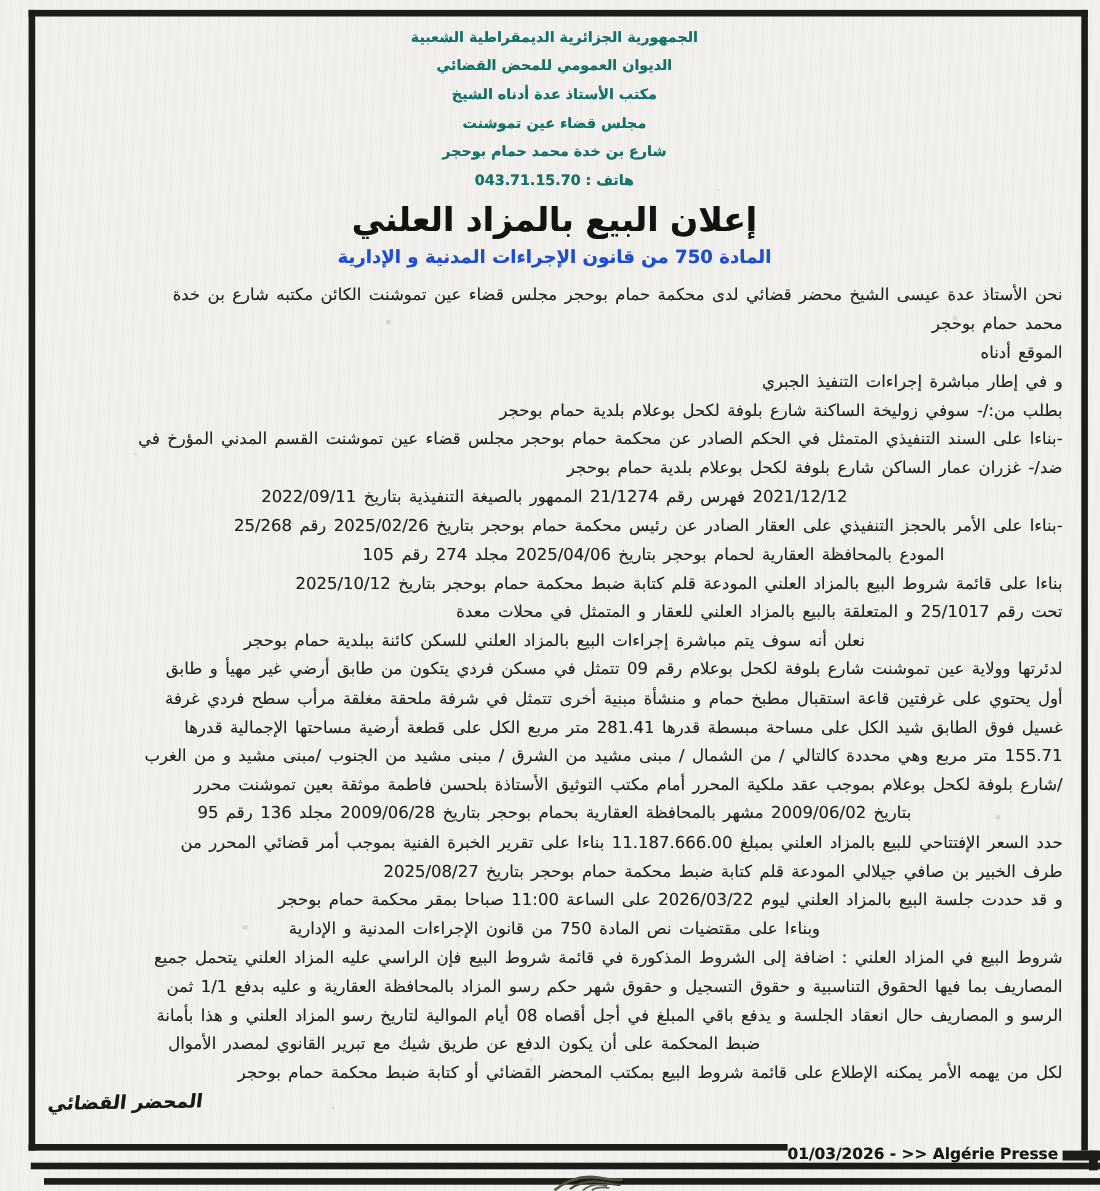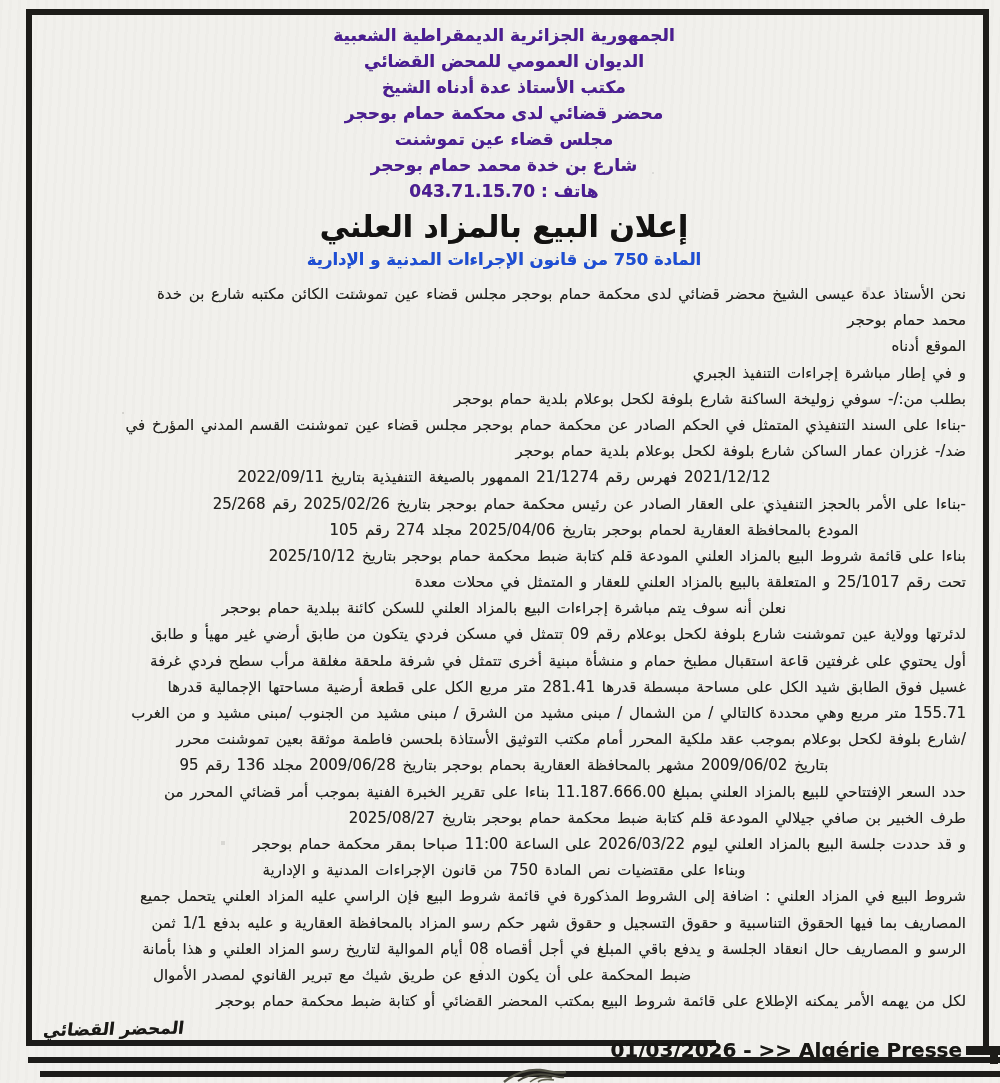--- a/index.html
+++ b/index.html
@@ -13,37 +13,37 @@
   .frame-top   {position:absolute;left:26px;top:9px;width:963px;height:6px;background:#1d1c19;}
   .frame-left  {position:absolute;left:26px;top:9px;width:6px;height:1037px;background:#1d1c19;}
   .frame-right {position:absolute;left:983px;top:9px;width:6px;height:1037px;background:#1d1c19;}
   .frame-bottom-seg1{position:absolute;left:26px;top:1040px;width:690px;height:6px;background:#1d1c19;}
   .frame-bottom-seg2{position:absolute;left:966px;top:1046px;width:34px;height:9px;background:#1d1c19;}
   .frame-bottom-seg3{position:absolute;left:990px;top:1046px;width:8px;height:18px;background:#1d1c19;}
   .rule-full {position:absolute;left:28px;top:1057px;width:972px;height:6px;background:#1d1c19;}
   .rule-next {position:absolute;left:40px;top:1071px;width:960px;height:6px;background:#1d1c19;}
 
   .content{position:absolute;left:42px;top:22px;width:924px;direction:rtl;}
-  .hline{text-align:center;font-weight:bold;font-size:17px;line-height:26px;color:#4c1d95;
+  .hline{text-align:center;font-weight:bold;font-size:13px;line-height:26px;color:#0f766e;
          text-shadow:0 0 .5px rgba(25,25,22,.55);white-space:nowrap;}
   .doc-title{text-align:center;font-weight:bold;font-size:30px;line-height:40px;margin-top:3px;
          color:#131211;text-shadow:0 0 .6px rgba(20,20,18,.6);}
   .doc-subtitle{text-align:center;font-weight:bold;font-size:16.5px;line-height:25px;
          color:#1d4ed8;text-shadow:0 0 .5px rgba(25,25,22,.5);}
   .body-block{margin-top:9px;}
   .bline{white-space:nowrap;line-height:26.2px;height:26.2px;font-size:15px;word-spacing:2px;
          color:#24231f;text-shadow:0 0 .4px rgba(35,35,30,.45);}
   .r{text-align:right}
   .c{text-align:center}
   .cl{text-align:center;padding-left:180px}
   .l2{text-align:left;padding-left:111px}
   .signature{margin-top:3px;text-align:left;font-weight:bold;font-size:17px;line-height:26px;
          color:#1a1916;transform:skewX(-8deg) rotate(-1deg);transform-origin:left bottom;
          text-shadow:0 0 .5px rgba(20,20,18,.6);}
-  .press-stamp{position:absolute;top:1039px;right:38px;font-weight:bold;font-size:20px;
+  .press-stamp{position:absolute;top:1039px;right:38px;font-weight:bold;font-size:14px;
          line-height:22px;color:#181714;white-space:nowrap;direction:ltr;
          text-shadow:0 0 .5px rgba(20,20,18,.55);}
   .plant{position:absolute;left:500px;top:1066px;}
   .specks{position:absolute;left:0;top:0;width:2px;height:2px;background:transparent;
     box-shadow:
       352px 292px 0 1px rgba(40,40,35,.14),
       562px 642px 0 0   rgba(40,40,35,.18),
       222px 842px 0 1px rgba(40,40,35,.12),
       762px 502px 0 0   rgba(40,40,35,.16),
       122px 412px 0 0   rgba(40,40,35,.14),
@@ -63,21 +63,20 @@
 <div class="frame-bottom-seg2"></div>
 <div class="frame-bottom-seg3"></div>
 <div class="rule-full"></div>
 <div class="rule-next"></div>
 <div class="specks"></div>
 
 <div class="content">
   <div class="hline">الجمهورية الجزائرية الديمقراطية الشعبية</div>
   <div class="hline">الديوان العمومي للمحض القضائي</div>
   <div class="hline">مكتب الأستاذ عدة أدناه الشيخ</div>
-  <div class="hline">محضر قضائي لدى محكمة حمام بوحجر</div>
   <div class="hline">مجلس قضاء عين تموشنت</div>
   <div class="hline">شارع بن خدة محمد حمام بوحجر</div>
   <div class="hline">هاتف : 043.71.15.70</div>
 
   <div class="doc-title">إعلان البيع بالمزاد العلني</div>
   <div class="doc-subtitle">المادة 750 من قانون الإجراءات المدنية و الإدارية</div>
 
   <div class="body-block">
     <div class="bline r">نحن الأستاذ عدة عيسى الشيخ محضر قضائي لدى محكمة حمام بوحجر مجلس قضاء عين تموشنت الكائن مكتبه شارع بن خدة</div>
     <div class="bline r">محمد حمام بوحجر</div>

